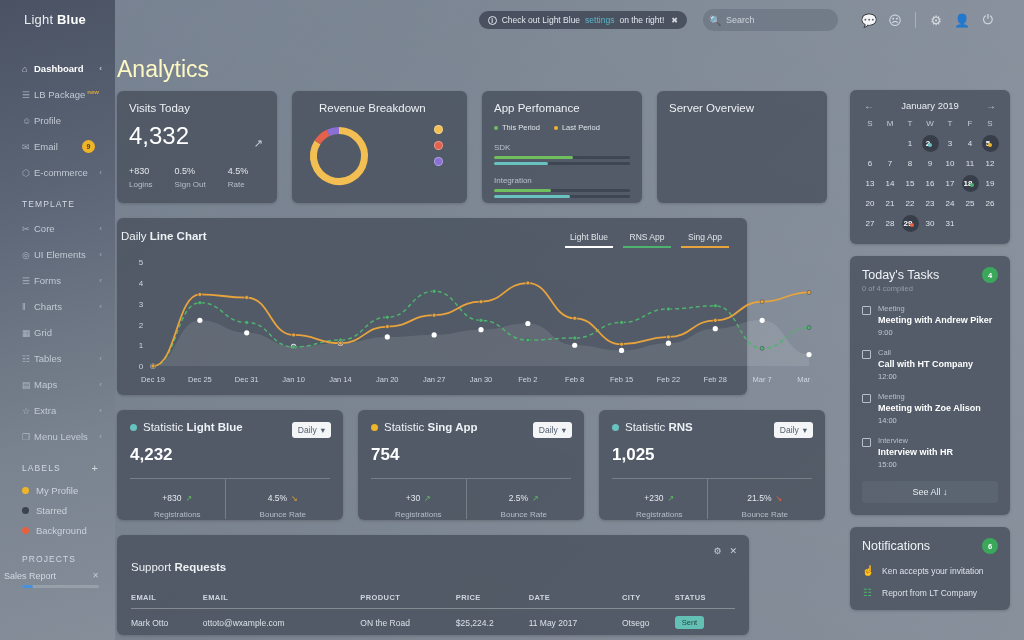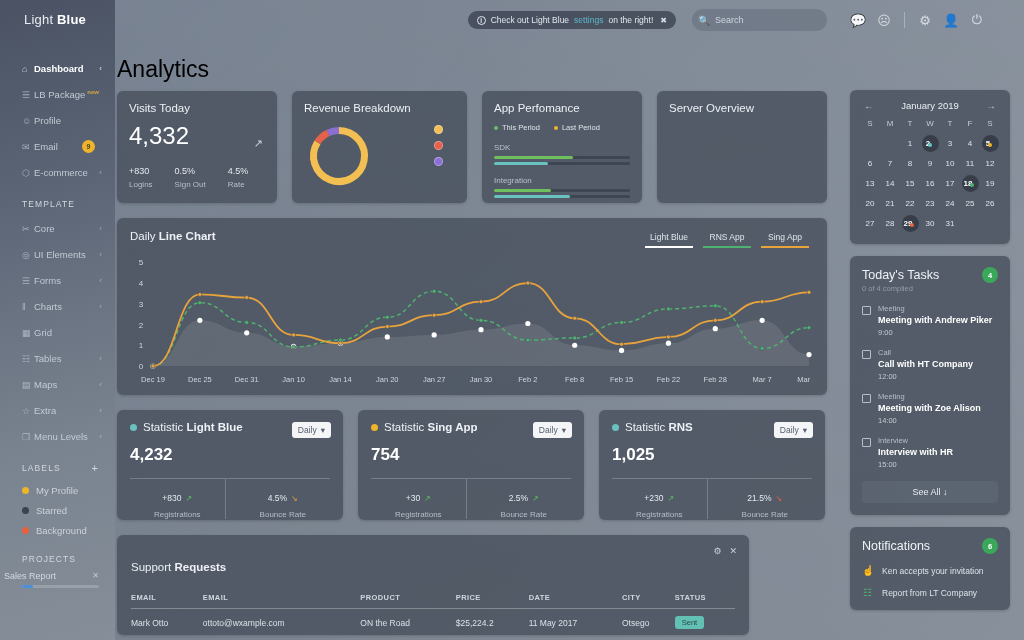--- a/index.html
+++ b/index.html
@@ -77,21 +77,21 @@
   }
   .project-item .x { position: absolute; right: 16px; top: 0px; font-size: 8px; opacity: .8; }
   .proj-bar {
     margin: 4px 16px 0 22px; height: 3px; border-radius: 2px;
     background: rgba(255,255,255,.18);
   }
   .proj-bar > i { display: block; height: 100%; border-radius: 2px; background: #4a90d9; }
 
   
   #header {
-    position: absolute; left: 115px; top: 0; right: 16px; height: 40px;
+    position: absolute; left: 115px; top: 0; right: 5px; height: 40px;
     z-index: 4;
     display: flex; align-items: center; justify-content: flex-end;
     padding-right: 18px; gap: 0;
   }
   .promo {
     display: flex; align-items: center; gap: 5px;
     background: rgba(60,68,82,.80); border-radius: 12px;
     padding: 4px 9px; font-size: 8.5px; color: #e3e8ee; margin-right: 16px;
   }
   .promo .info-i {
@@ -119,59 +119,59 @@
   .searchbox input::placeholder { color: #cdd4dd; }
   .hicon {
     width: 26px; height: 26px; display: flex; align-items: center; justify-content: center;
     color: #dde2e9; font-size: 13px; opacity: .92;
   }
   .hdivider { width: 1px; height: 16px; background: rgba(255,255,255,.3); margin: 0 7px; }
 
   
   #main { position: absolute; left: 115px; top: 40px; right: 0; bottom: 0; z-index: 3; }
   .page-title {
-    font-size: 23px; color: #000000; font-weight: 400;
+    font-size: 23px; color: #fef9c3; font-weight: 400;
     padding: 16px 0 8px 2px;
   }
   .card {
     background: rgba(72,80,93,.82);
     border-radius: 6px;
     box-shadow: 0 1px 3px rgba(0,0,0,.18);
   }
   .card-title { font-size: 11.5px; color: #eef1f5; font-weight: 400; }
   .card-title b { font-weight: 700; }
 
   
   .row1 { display: flex; gap: 15px; padding: 0 0 0 2px; }
   .c-visits { width: 160px; height: 112px; padding: 11px 12px; position: relative; }
   .visits-big { font-size: 24px; color: #fff; font-weight: 400; margin-top: 8px; }
   .visits-arrow { position: absolute; right: 14px; top: 46px; color: #cdd4dd; font-size: 11px; }
   .visits-stats { display: flex; gap: 22px; margin-top: 16px; }
   .vs-num { font-size: 9px; color: #e5e9ef; }
   .vs-lbl { font-size: 8px; color: #b7bfca; margin-top: 4px; }
 
-  .c-revenue { width: 175px; height: 112px; padding: 11px 12px; position: relative; }
+  .c-revenue { width: 175px; height: 112px; padding: 11px 27px; position: relative; }
   .donut-wrap { position: absolute; left: 14px; top: 32px; }
   .donut-legend { position: absolute; right: 24px; top: 34px; display: flex; flex-direction: column; gap: 7px; }
   .dl-dot { width: 9px; height: 9px; border-radius: 50%; border: 1px solid rgba(255,255,255,.35); }
 
   .c-appperf { width: 160px; height: 112px; padding: 11px 12px; }
   .legend-row { display: flex; gap: 14px; margin-top: 9px; }
   .lg { display: flex; align-items: center; gap: 4px; font-size: 7.5px; color: #dfe4ea; }
   .lg i { width: 4px; height: 4px; border-radius: 50%; display: inline-block; }
   .perf-label { font-size: 8px; color: #b9c1cb; margin-top: 11px; }
   .bar-track { height: 3px; background: #3f4653; border-radius: 2px; margin-top: 4px; position: relative; }
   .bar-track > i { position: absolute; left: 0; top: 0; height: 100%; border-radius: 2px; display: block; }
 
   .c-server { width: 170px; height: 112px; padding: 11px 12px; }
   .srv-row { display: flex; align-items: center; justify-content: space-between; margin-top: 8px; }
   .srv-txt { font-size: 8px; color: #e3e8ee; font-weight: 700; }
 
   
-  .c-chart { margin: 15px 0 0 2px; width: 710px; height: 177px; padding: 12px 13px 8px; position: relative; }
+  .c-chart { margin: 15px 0 0 2px; width: 630px; height: 177px; padding: 12px 4px 8px; position: relative; }
   .chart-tabs { position: absolute; right: 18px; top: 14px; display: flex; gap: 10px; }
   .ctab { font-size: 8.5px; color: #e1e6ec; padding-bottom: 5px; width: 48px; text-align: center; }
   .ctab > i { display: block; height: 2px; margin-top: 4px; }
 
   
   .row3 { display: flex; gap: 15px; margin: 15px 0 0 2px; }
   .c-stat { width: 226px; height: 110px; padding: 11px 13px; position: relative; }
   .stat-head { display: flex; align-items: center; gap: 6px; }
   .stat-dot { width: 7px; height: 7px; border-radius: 50%; }
   .stat-big { font-size: 17px; color: #fff; font-weight: 700; margin-top: 12px; }

